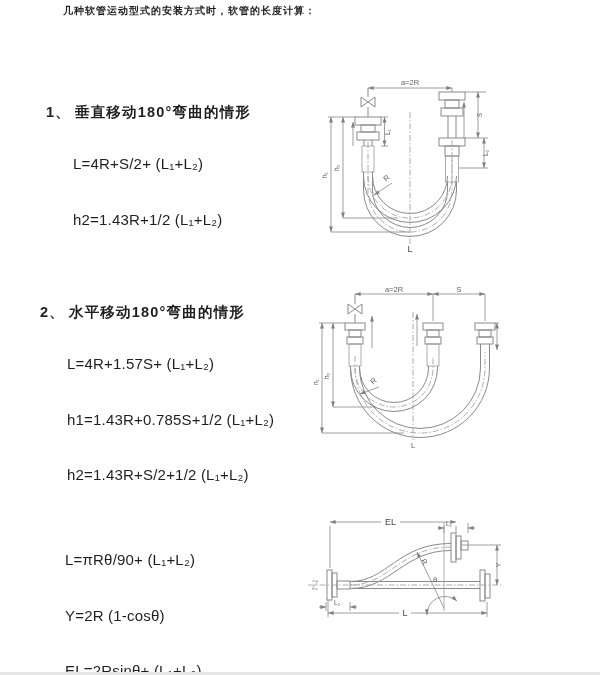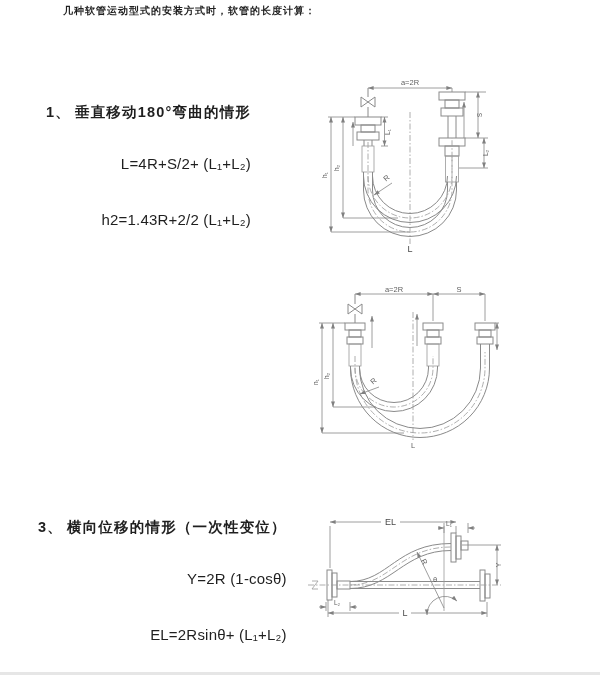--- a/index.html
+++ b/index.html
@@ -5,21 +5,21 @@
   html,body{margin:0;padding:0;}
   body{
     width:600px;height:675px;position:relative;background:#ffffff;
     font-family:"Liberation Sans", sans-serif;color:#1f1f1f;overflow:hidden;
   }
   .title{
     position:absolute;left:35px;top:4px;font-size:10px;font-weight:bold;
     letter-spacing:1px;
     margin-left:28px;
   }
-  .section{position:absolute;text-align:right;}
+  .section{position:absolute;}
   .sec-head{font-size:14.5px;font-weight:bold;letter-spacing:1.2px;white-space:nowrap;}
   .sec-num{margin-right:4px;}
   .formulas{margin:11px 0 0 27px;font-size:15px;line-height:26.5px;letter-spacing:0.2px;}
   .formula{white-space:nowrap;margin-top:29px;}
   svg.diagram{position:absolute;}
   svg .ln{stroke:#8a8a8a;stroke-width:1;fill:none;}
   svg .thin{stroke:#9a9a9a;stroke-width:0.8;fill:none;}
   svg .dash{stroke:#9a9a9a;stroke-width:0.8;fill:none;stroke-dasharray:6 2 1.5 2;}
   svg .dim{stroke:#858585;stroke-width:0.8;fill:none;}
   svg text{font-family:"Liberation Sans", sans-serif;fill:#5f5f5f;}
@@ -32,32 +32,38 @@
 <body>
 
 <div class="title">几种软管运动型式的安装方式时，软管的长度计算：</div>
 
 <div class="section" style="left:46px;top:103px;">
   <div class="sec-head">
     <span class="sec-num">1、</span><span>垂直移动180°弯曲的情形</span>
   </div>
   <div class="formulas">
     <div class="formula">L=4R+S/2+ (L₁+L₂)</div>
-    <div class="formula">h2=1.43R+2/2 (L₁+L₂)</div>
+    <div class="formula">h2=1.43R+1/2 (L₁+L₂)</div>
   </div>
 </div>
 
 <div class="section" style="left:40px;top:303px;">
+  <div class="sec-head">
+    <span class="sec-num">2、</span><span>水平移动180°弯曲的情形</span>
+  </div>
+  <div class="formulas">
+    <div class="formula">L=4R+1.57S+ (L₁+L₂)</div>
+    <div class="formula">h1=1.43R+0.785S+1/2 (L₁+L₂)</div>
+    <div class="formula">h2=1.43R+S/2+1/2 (L₁+L₂)</div>
+  </div>
 </div>
 
 <div class="section" style="left:38px;top:518px;">
-  <div class="sec-head">
-    <span class="sec-num">3、</span><span>横向位移的情形（一次性变位）</span>
-  </div>
   <div class="formulas">
+    <div class="formula">L=πRθ/90+ (L₁+L₂)</div>
     <div class="formula">Y=2R (1-cosθ)</div>
     <div class="formula">EL=2Rsinθ+ (L₁+L₂)</div>
   </div>
 </div>
 
 <svg class="diagram" style="left:318px;top:76px;" width="180" height="186" viewBox="0 0 180 186">
   <defs>
     <marker id="a1" viewBox="0 0 8 6" markerWidth="8" markerHeight="6" refX="7.5" refY="3" orient="auto-start-reverse">
       <path d="M0.5,0.5 L7.5,3 L0.5,5.5 Z" fill="#808080"></path>
     </marker>

